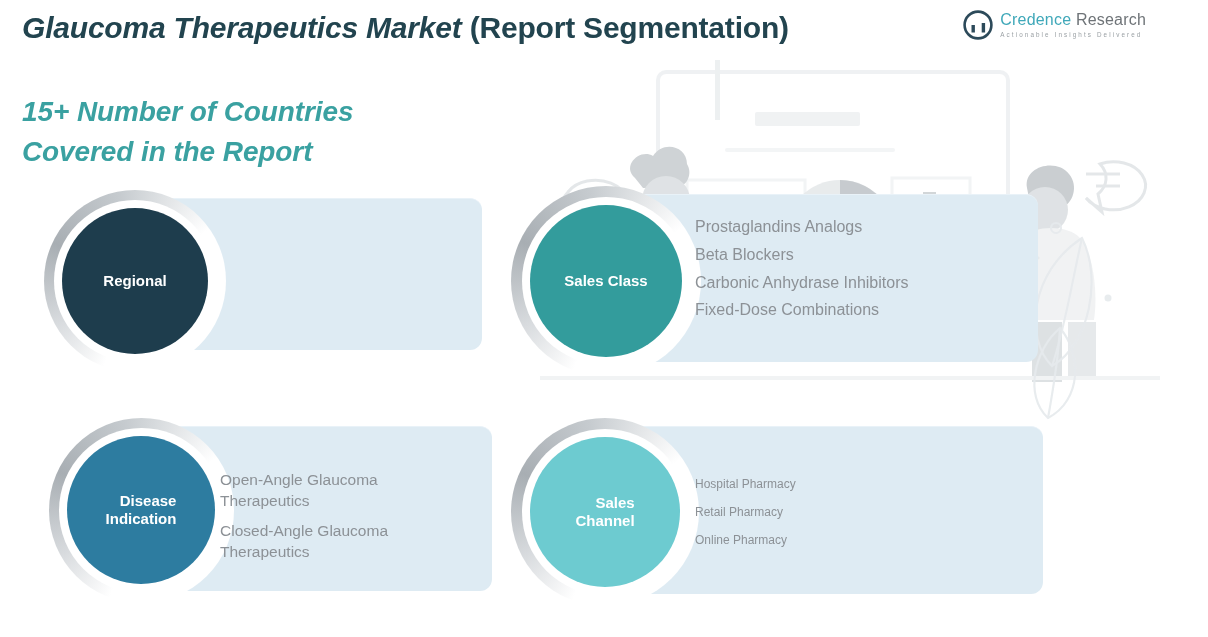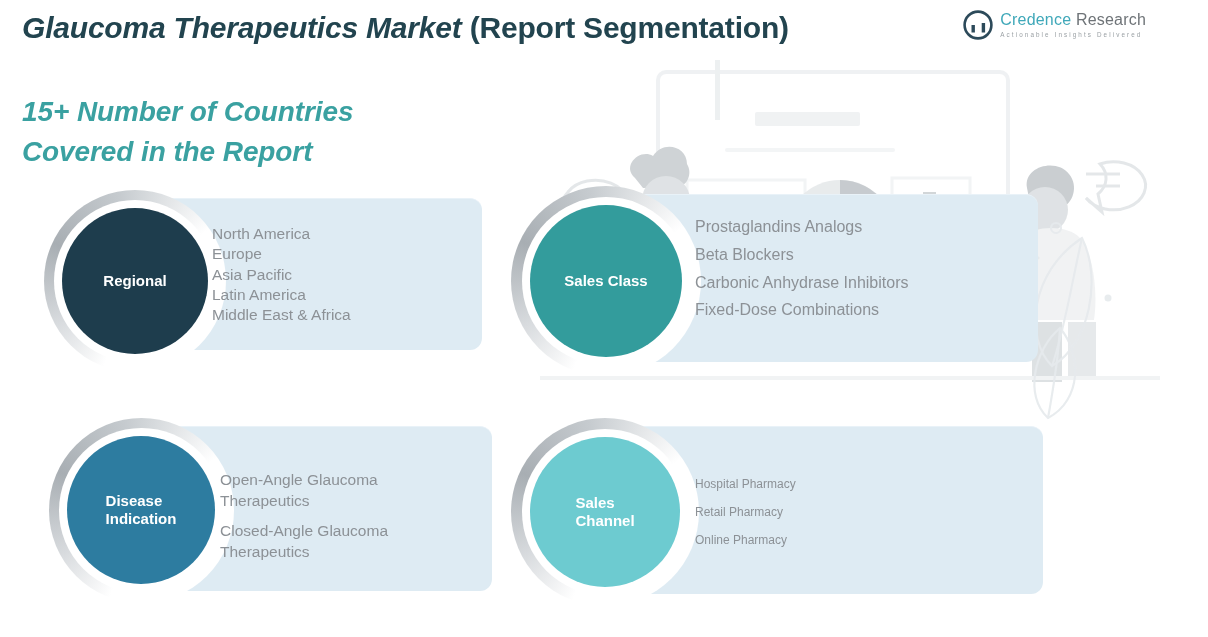--- a/index.html
+++ b/index.html
@@ -118,21 +118,21 @@
     position: absolute;
     border-radius: 50%;
     background: #ffffff;
   }
   .bubble {
     position: absolute;
     border-radius: 50%;
     display: flex;
     align-items: center;
     justify-content: center;
-    text-align: left;
+    text-align: right;
     color: #ffffff;
     font-weight: bold;
     line-height: 1.22;
   }
   .items {
     position: absolute;
     color: #8C9196;
     font-weight: 400;
   }
   .items .item { white-space: pre-line; }
@@ -276,27 +276,20 @@
   </div>
 </div>
 
 <div class="countries-heading">15+ Number of Countries Covered in the Report</div>
 
 <div class="card" id="card-regional">
   <div class="card-panel"></div>
   <div class="ring"></div>
   <div class="ring-inner"></div>
   <div class="bubble" style="white-space: pre-line;">Regional</div>
-  <div class="items">
-    <div class="item">North America</div>
-    <div class="item">Europe</div>
-    <div class="item">Asia Pacific</div>
-    <div class="item">Latin America</div>
-    <div class="item">Middle East &amp; Africa</div>
-  </div>
 </div>
 
 <div class="card" id="card-drug">
   <div class="card-panel"></div>
   <div class="ring"></div>
   <div class="ring-inner"></div>
   <div class="bubble" style="white-space: pre-line;">Sales Class</div>
   <div class="items">
     <div class="item">Prostaglandins Analogs</div>
     <div class="item">Beta Blockers</div>

